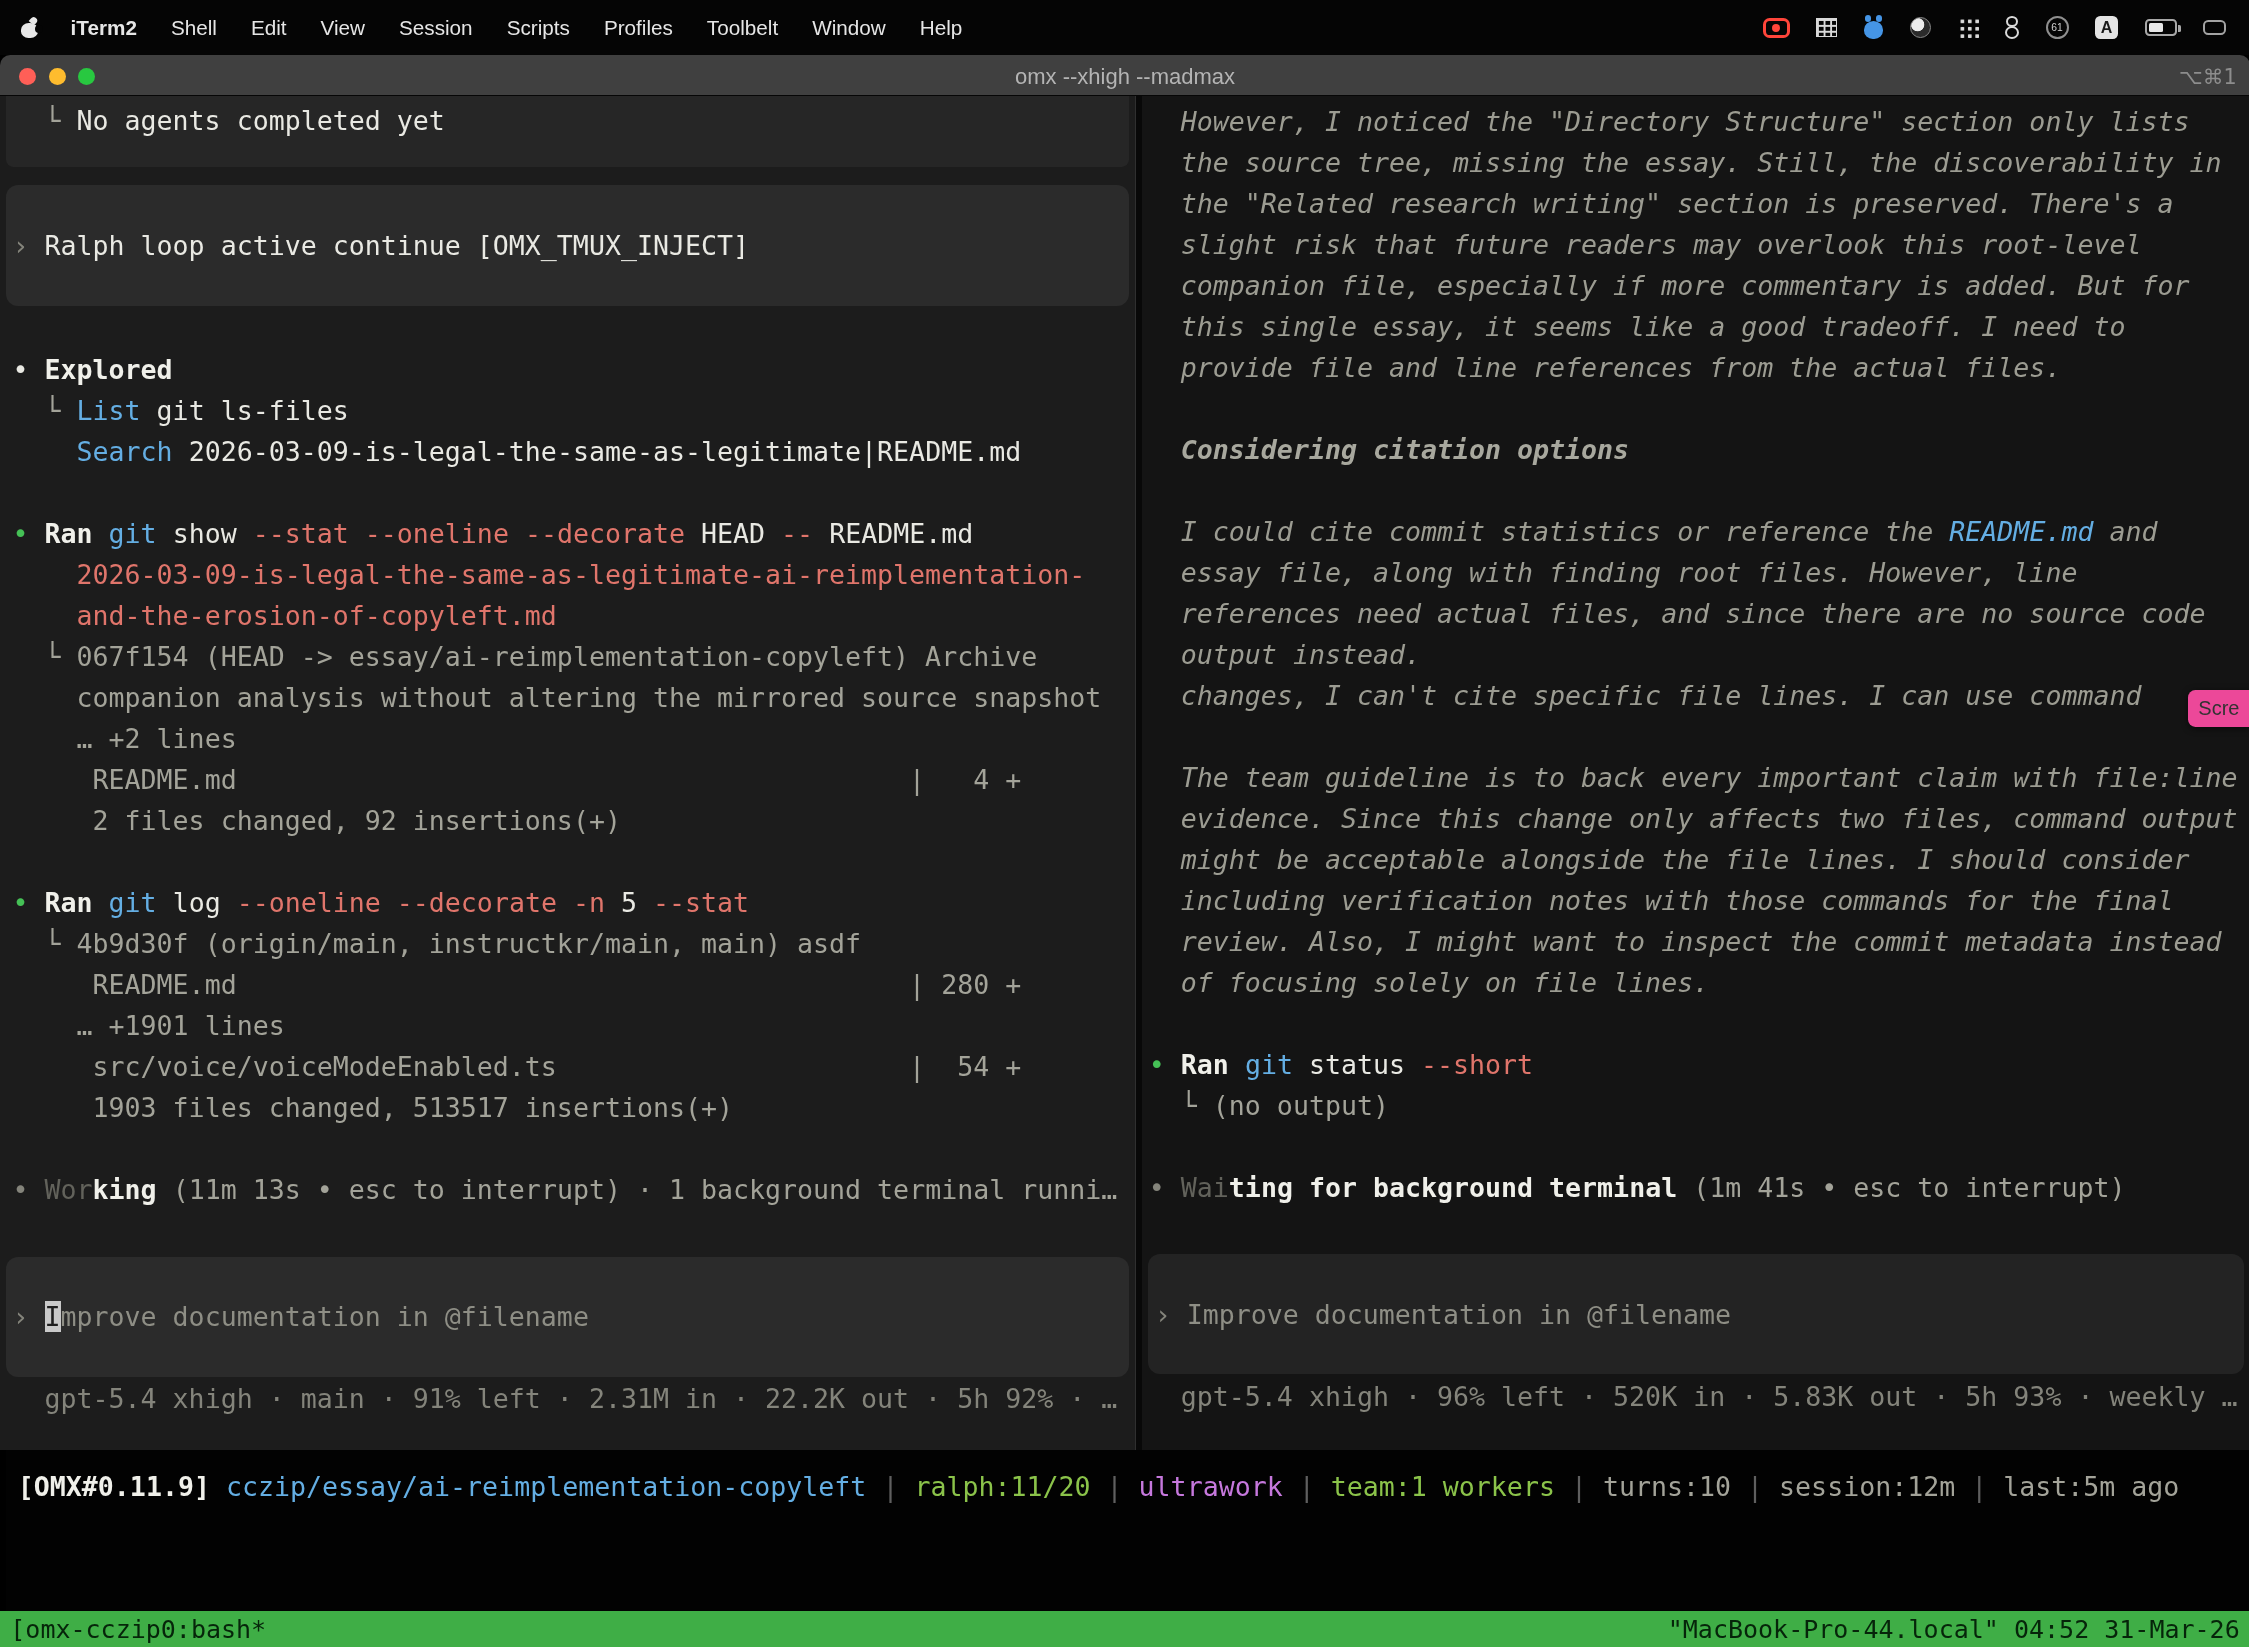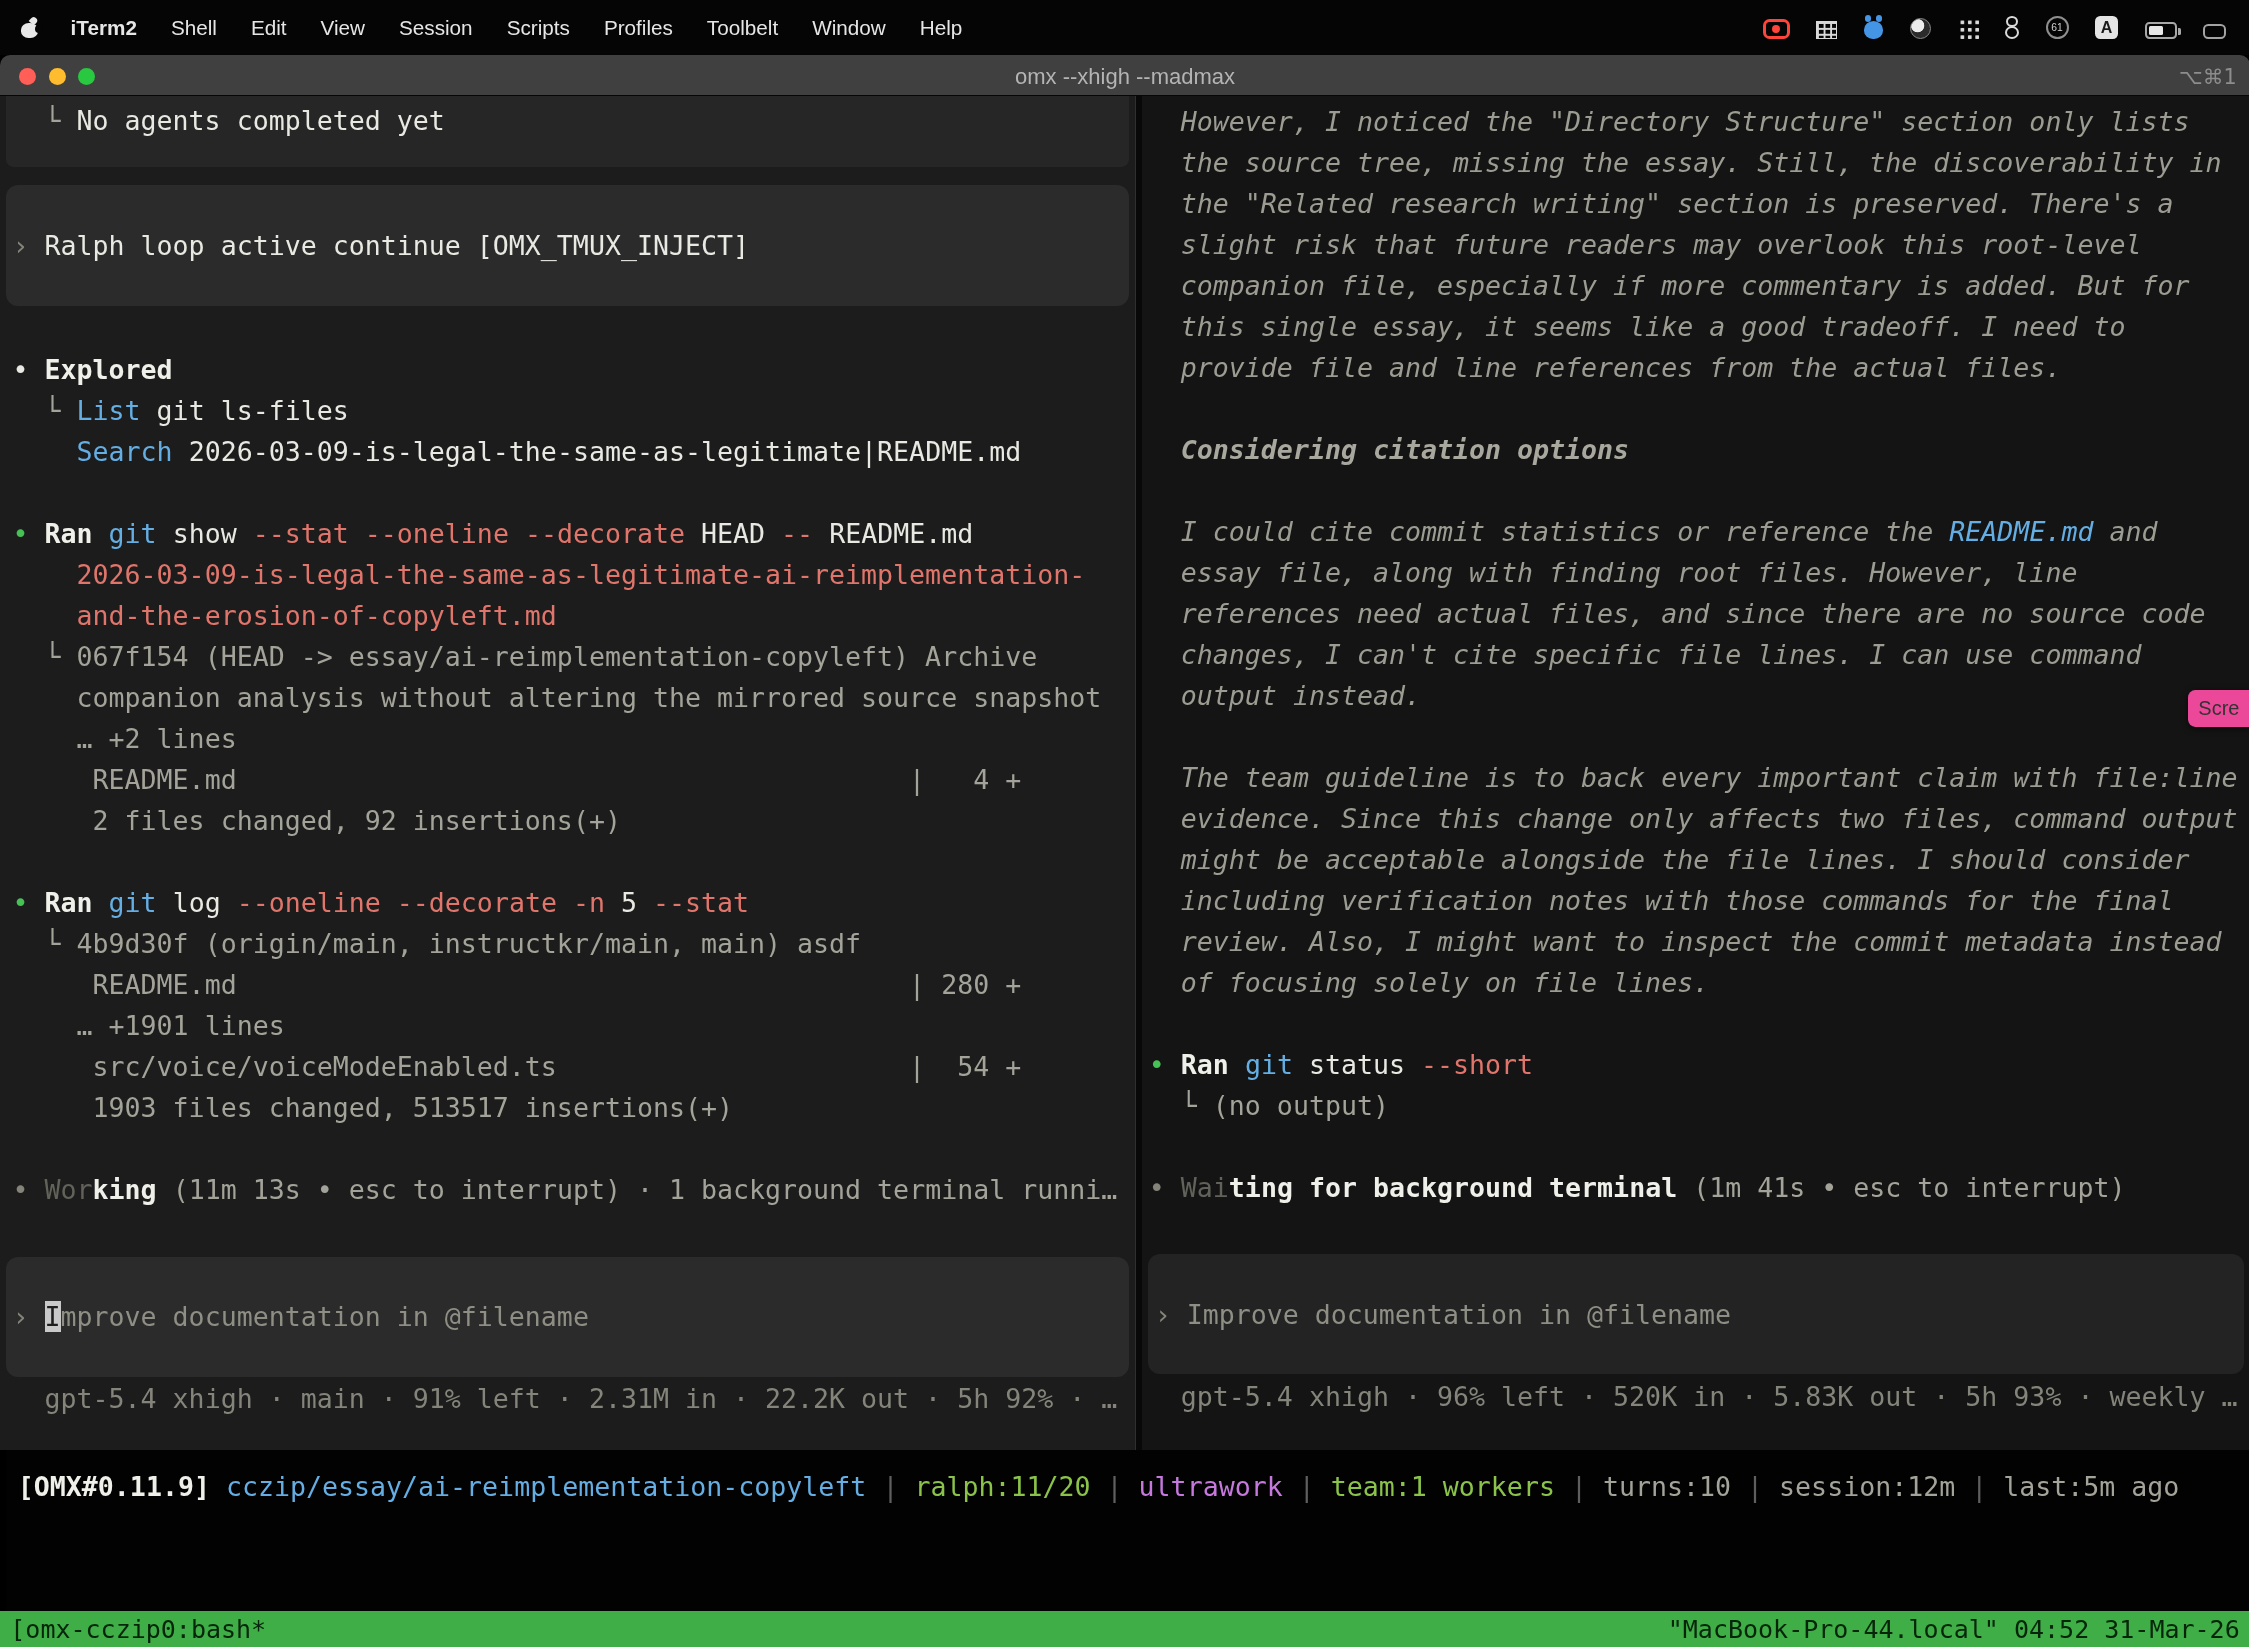--- a/index.html
+++ b/index.html
@@ -8,21 +8,21 @@
 
   
   .menubar{position:absolute;top:0;left:0;right:0;height:55px;background:#050505;display:flex;align-items:center;padding:0 20.7px;color:#e6e6e6;font-family:"Liberation Sans",sans-serif;font-size:20.7px}
   .apple{position:relative;width:19px;height:22px;margin-right:5.9px;display:inline-block}
   .apple::before{content:"";position:absolute;left:0.7px;top:6.6px;width:17px;height:14.8px;background:#e8e8e8;border-radius:46% 46% 44% 44%}
   .apple::after{content:"";position:absolute;right:-3.7px;top:8.9px;width:8px;height:8px;background:#050505;border-radius:50%}
   .apple .leaf{position:absolute;left:8.9px;top:0;width:6.6px;height:7.4px;background:#e8e8e8;border-radius:50% 50% 50% 0;transform:rotate(40deg)}
   .menu-items{display:flex;gap:34px;margin-left:25px}
   .menu-items span{cursor:default}
   .menu-items span:first-child{font-weight:700}
-  .status-icons{margin-left:auto;display:flex;align-items:flex-end;gap:26.6px;margin-right:3px}
+  .status-icons{margin-left:auto;display:flex;align-items:center;gap:26.6px;margin-right:3px}
   .ic{display:inline-flex;align-items:center;justify-content:center}
   .ic-record{width:26.6px;height:20px;border:3px solid #ff453a;border-radius:6.6px;position:relative}
   .ic-record::after{content:"";position:absolute;left:50%;top:50%;transform:translate(-50%,-50%);width:8px;height:8px;border-radius:50%;background:#ff453a}
   .ic-grid{width:21.4px;height:18.5px;border:1.5px solid #d9d9d9;background-image:linear-gradient(to right,#d9d9d9 1.5px,transparent 1.5px),linear-gradient(to bottom,#d9d9d9 1.5px,transparent 1.5px);background-size:6.6px 5.9px}
   .ic-paw{width:19px;height:17.7px;background:#4595e6;border-radius:50% 50% 46% 46%;position:relative;margin-top:4.4px}
   .ic-paw::before{content:"";position:absolute;top:-5.9px;left:0.7px;width:6.6px;height:6.6px;background:#4595e6;border-radius:50%;box-shadow:11px 0 0 #4595e6}
   .ic-arc{width:21.4px;height:21.4px;border-radius:50%;border:1.5px solid #888;background:radial-gradient(circle at 35% 35%,#ececec 0 36%,#2b2b2b 40% 100%)}
   .ic-dots{width:21.4px;height:21.4px;background-image:radial-gradient(#d9d9d9 1.9px,transparent 2.3px);background-size:7.4px 7.4px;background-position:0.7px 0.7px}
   .ic-eight{width:13.3px;height:23px;display:flex;flex-direction:column;align-items:center;justify-content:center}
   .ic-eight::before{content:"";width:8px;height:8px;border:2.2px solid #d9d9d9;border-radius:50%}
@@ -185,22 +185,22 @@
         <div class="tline"><span class="seg-i">  slight risk that future readers may overlook this root-level</span></div>
         <div class="tline"><span class="seg-i">  companion file, especially if more commentary is added. But for</span></div>
         <div class="tline"><span class="seg-i">  this single essay, it seems like a good tradeoff. I need to</span></div>
         <div class="tline"><span class="seg-i">  provide file and line references from the actual files.</span></div>
         <div class="tline">&nbsp;</div>
         <div class="tline"><span class="seg-ib">  Considering citation options</span></div>
         <div class="tline">&nbsp;</div>
         <div class="tline"><span class="seg-i">  I could cite commit statistics or reference the </span><span class="seg-il">README.md</span><span class="seg-i"> and</span></div>
         <div class="tline"><span class="seg-i">  essay file, along with finding root files. However, line</span></div>
         <div class="tline"><span class="seg-i">  references need actual files, and since there are no source code</span></div>
+        <div class="tline"><span class="seg-i">  output instead.</span></div>
         <div class="tline"><span class="seg-i">  changes, I can't cite specific file lines. I can use command</span></div>
-        <div class="tline"><span class="seg-i">  output instead.</span></div>
         <div class="tline">&nbsp;</div>
         <div class="tline"><span class="seg-i">  The team guideline is to back every important claim with file:line</span></div>
         <div class="tline"><span class="seg-i">  evidence. Since this change only affects two files, command output</span></div>
         <div class="tline"><span class="seg-i">  might be acceptable alongside the file lines. I should consider</span></div>
         <div class="tline"><span class="seg-i">  including verification notes with those commands for the final</span></div>
         <div class="tline"><span class="seg-i">  review. Also, I might want to inspect the commit metadata instead</span></div>
         <div class="tline"><span class="seg-i">  of focusing solely on file lines.</span></div>
         <div class="tline">&nbsp;</div>
         <div class="tline"><span class="seg-gr">• </span><span class="seg-bo">Ran</span><span class="seg-w"> </span><span class="seg-b">git</span><span class="seg-w"> status </span><span class="seg-r">--short</span></div>
         <div class="tline"><span class="seg-g">  └ (no output)</span></div>

